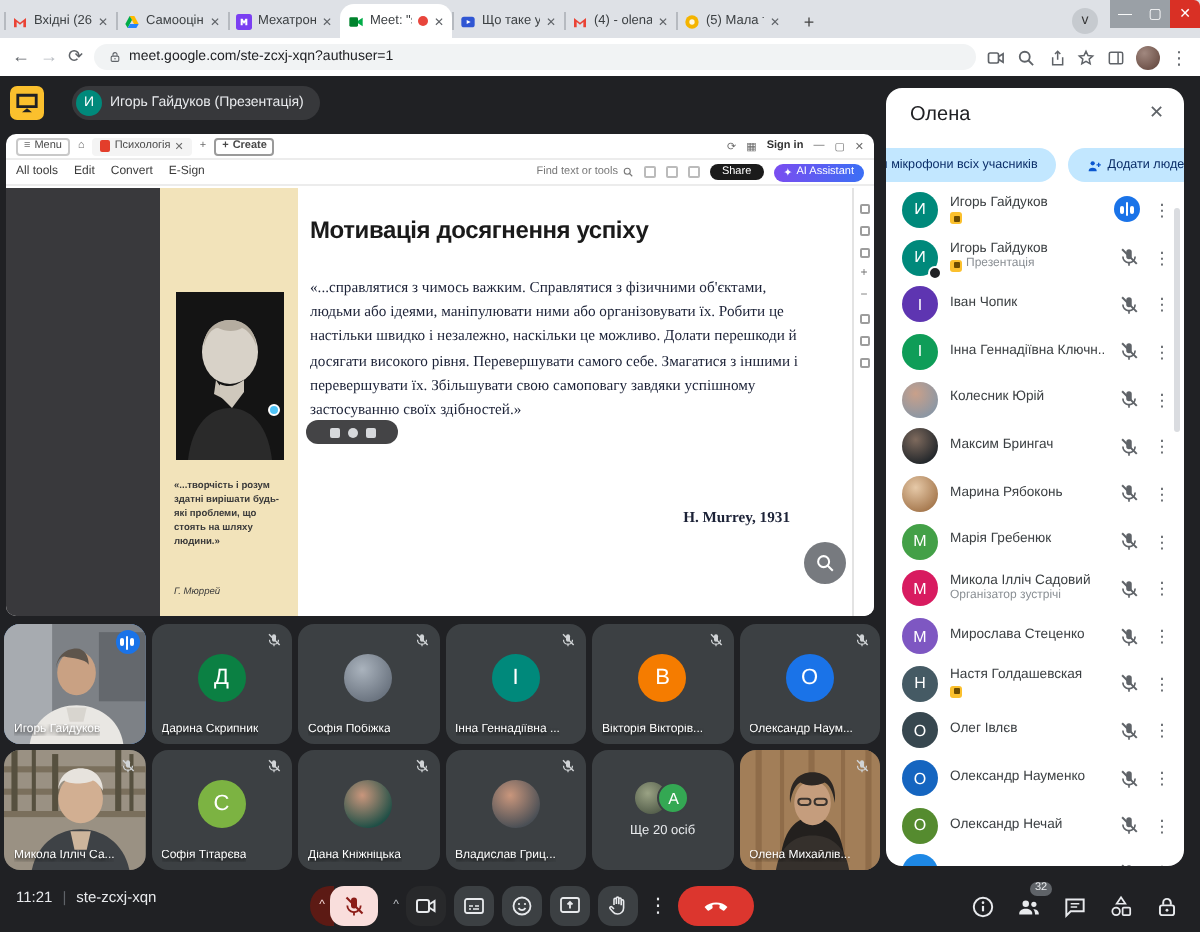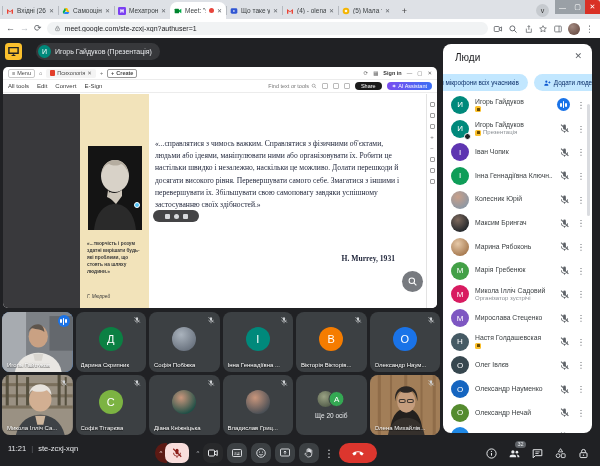--- a/index.html
+++ b/index.html
@@ -339,20 +339,21 @@
                 <ellipse cx="27" cy="30" rx="14" ry="16" fill="#d8d2c8"></ellipse>
                 <path d="M27 14c-8 0-13 6-13 13 1-5 4-9 7-9 4 2 9 2 12 0 3 1 6 5 7 9 0-7-5-13-13-13z" fill="#b5ada0"></path>
                 <path d="M20 44c2 4 6 6 9 5l-2 6-8-4z" fill="#c9c2b6"></path>
                 <path d="M6 84c2-18 11-26 21-26s19 8 21 26z" fill="#2a2a2a"></path>
                 <path d="M22 52l6 6 6-8v-6c-4 3-8 4-12 2z" fill="#cfc8bc"></path>
               </svg>
           </div>
           <div class="side-quote">«...творчість і розум здатні вирішати будь-які проблеми, що стоять на шляху людини.»</div>
           <div class="side-attr">Г. Мюррей</div>
         </div>
+        <div class="sl-title">Мотивація досягнення успіху</div>
         <div class="sl-body">«...справлятися з чимось важким. Справлятися з фізичними об'єктами, людьми або ідеями, маніпулювати ними або організовувати їх. Робити це настільки швидко і незалежно, наскільки це можливо. Долати перешкоди й досягати високого рівня. Перевершувати самого себе. Змагатися з іншими і перевершувати їх. Збільшувати свою самоповагу завдяки успішному застосуванню своїх здібностей.»</div>
         <div class="sl-attr">Н. Murrey, 1931</div>
       </div>
       <div class="cursor-dot"></div>
       <div class="tip">
           <i></i>
           <i></i>
           <i></i>
         </div>
     </div>
@@ -370,21 +371,21 @@
       <span style="width:11px;height:11px">
           <svg class="svg" viewBox="0 0 24 24" fill="none" stroke="#ffffff" stroke-width="2.2">
             <circle cx="10.5" cy="10.5" r="6"></circle>
             <path d="M15 15l5.5 5.5"></path>
           </svg>
         </span>
     </div>
   </div>
 
   <div class="panel">
-    <div class="panel-h">Люди</div>
+    <div class="panel-h">Олена</div>
     <div class="panel-x">✕</div>
     <div class="chips">
       <div class="pchip">
           <span>Вимкнути мікрофони всіх учасників</span>
         </div>
       <div class="pchip">
         <span style="width:8px;height:8px">
             <svg class="svg" viewBox="0 0 24 24" fill="#0b57d0">
               <circle cx="10" cy="8" r="3.2"></circle>
               <path d="M4 19c0-2.8 2.7-4.5 6-4.5s6 1.7 6 4.5v1H4z"></path>

